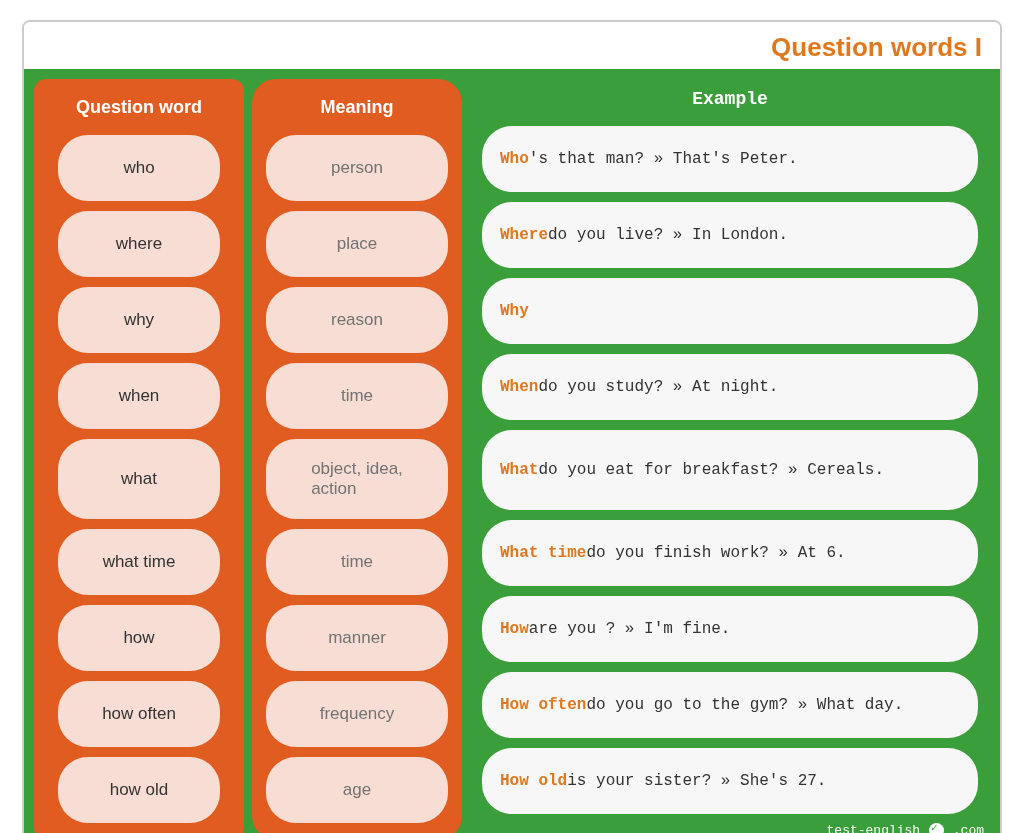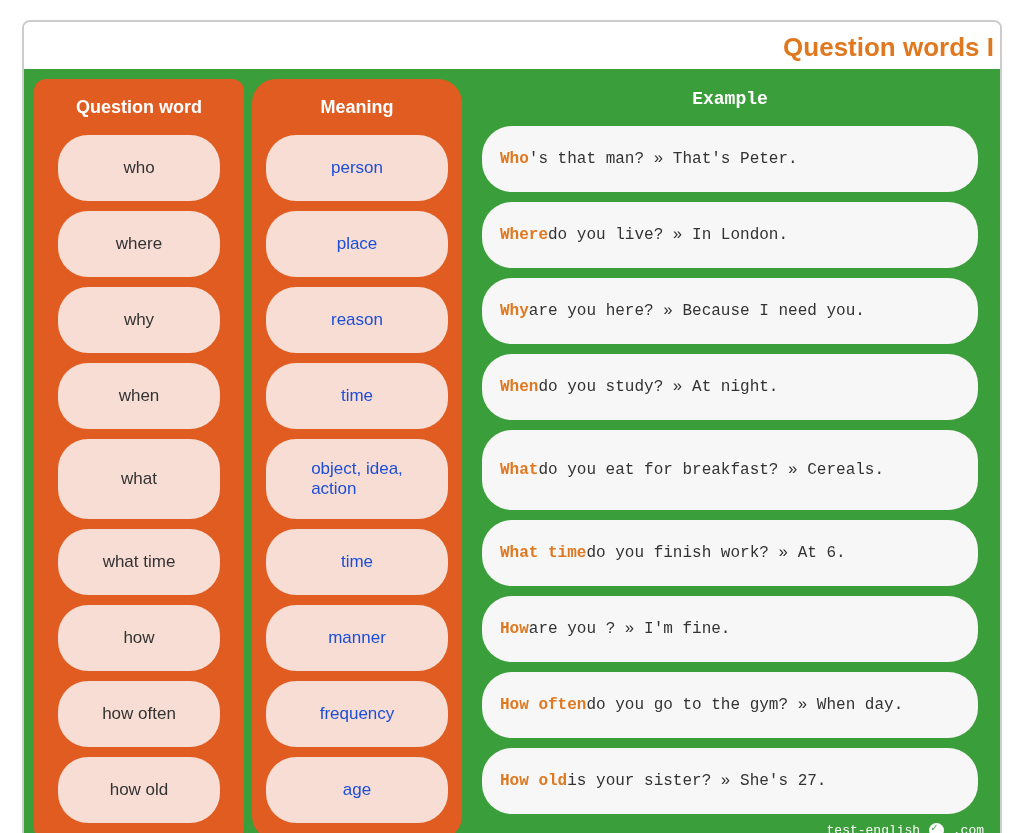--- a/index.html
+++ b/index.html
@@ -15,21 +15,21 @@
     .outer-container {
       width: 980px;
       background: #fff;
       border: 2px solid #ccc;
       border-radius: 8px;
       overflow: hidden;
       position: relative;
     }
     .title-bar {
       text-align: right;
-      padding: 10px 6px 6px 18px;
+      padding: 10px 18px 6px 18px;
       background: #fff;
     }
     .title-bar span {
       font-size: 26px;
       font-weight: bold;
       color: #e07820;
     }
     .table-wrapper {
       display: flex;
       background: #3a9e3a;
@@ -86,21 +86,21 @@
     }
     .cell-meaning {
       background: #f7ddd4;
       border-radius: 30px;
       margin: 5px 8px;
       padding: 0;
       display: flex;
       align-items: center;
       justify-content: center;
       font-size: 17px;
-      color: #1d4ed8;
+      color: #737373;
       text-align: center;
     }
     .cell-example {
       background: #f7f7f7;
       border-radius: 30px;
       margin: 5px 8px;
       padding: 0 18px;
       display: flex;
       align-items: center;
       font-size: 16px;
@@ -171,41 +171,40 @@
       <div class="cell-example row-h-normal">
         <span class="kw">Who</span>
           <span>'s that man? » That's Peter.</span>
       </div>
       <div class="cell-example row-h-normal">
         <span class="kw">Where</span>
           <span> do you live? » In London.</span>
       </div>
       <div class="cell-example row-h-normal">
         <span class="kw">Why</span>
-          <span> are you here? » Because I need you.</span>
       </div>
       <div class="cell-example row-h-normal">
         <span class="kw">When</span>
           <span> do you study? » At night.</span>
       </div>
       <div class="cell-example row-h-tall">
         <span class="kw">What</span>
           <span> do you eat for breakfast? » Cereals.</span>
       </div>
       <div class="cell-example row-h-normal">
         <span class="kw">What time</span>
           <span> do you finish work? » At 6.</span>
       </div>
       <div class="cell-example row-h-normal">
         <span class="kw">How</span>
           <span> are you ? » I'm fine.</span>
       </div>
       <div class="cell-example row-h-normal">
         <span class="kw">How often</span>
-          <span> do you go to the gym? » When day.</span>
+          <span> do you go to the gym? » What day.</span>
       </div>
       <div class="cell-example row-h-normal">
         <span class="kw">How old</span>
           <span> is your sister? » She's 27.</span>
       </div>
       <div class="footer-bar" style="background:transparent; padding: 4px 2px 2px 2px; justify-content:flex-end;">
         <span style="color:#fff; font-size:13px;">
           <span>test-english</span>
           <span style="display:inline-block; width:15px; height:15px; background:#fff; border-radius:50%; position:relative; margin: 0 1px; vertical-align:middle;">
             <span style="position:absolute; top:-2px; left:2px; color:#3a9e3a; font-size:11px; font-weight:bold;">✓</span>

